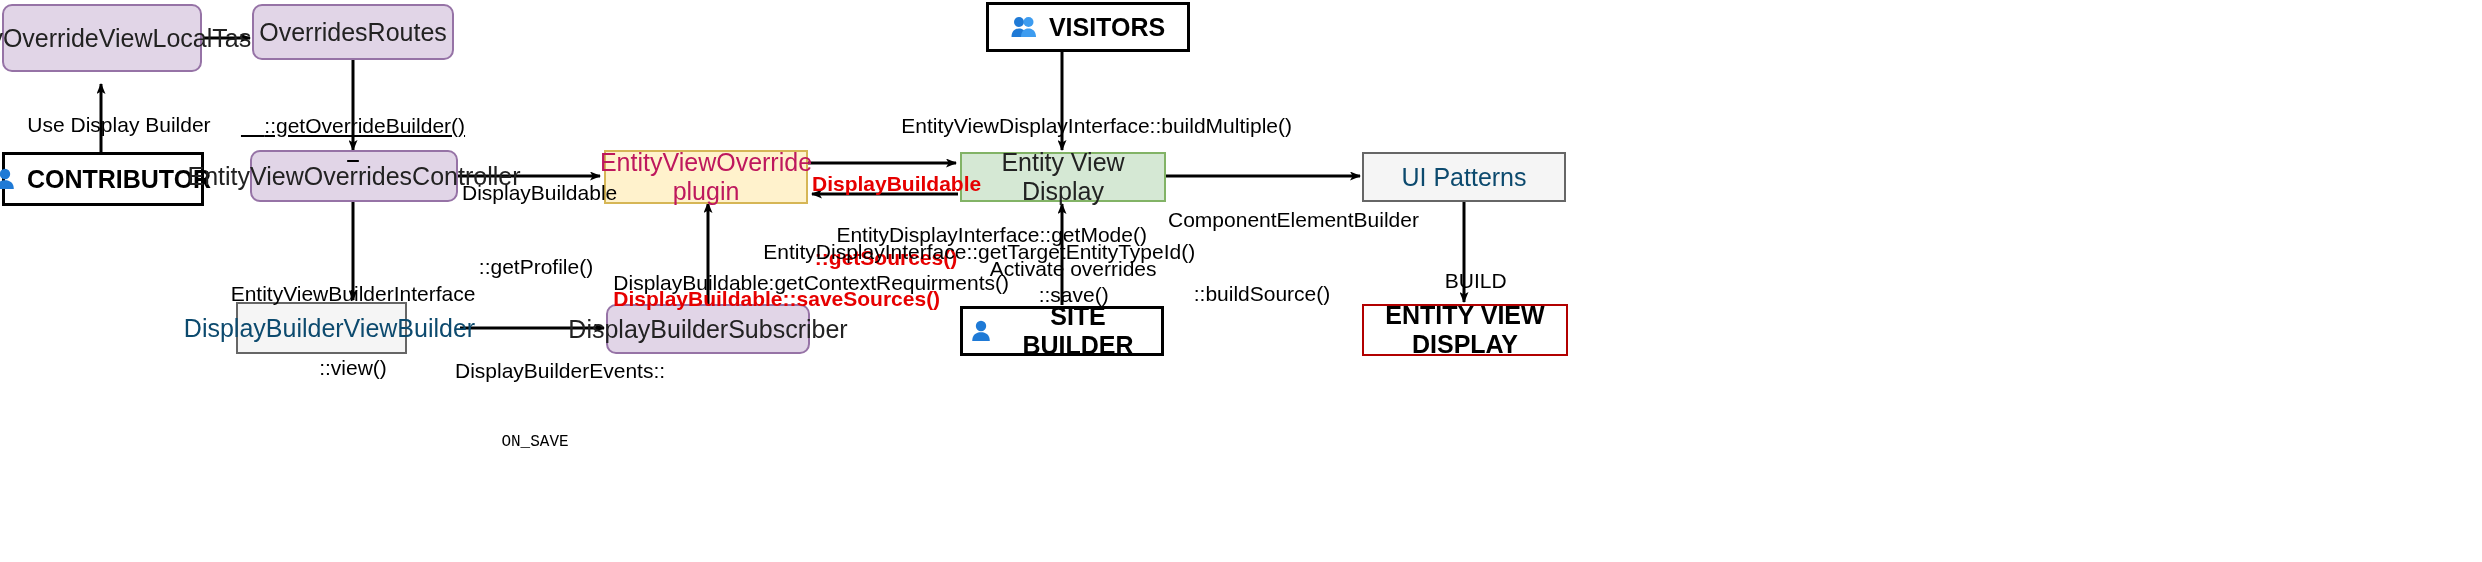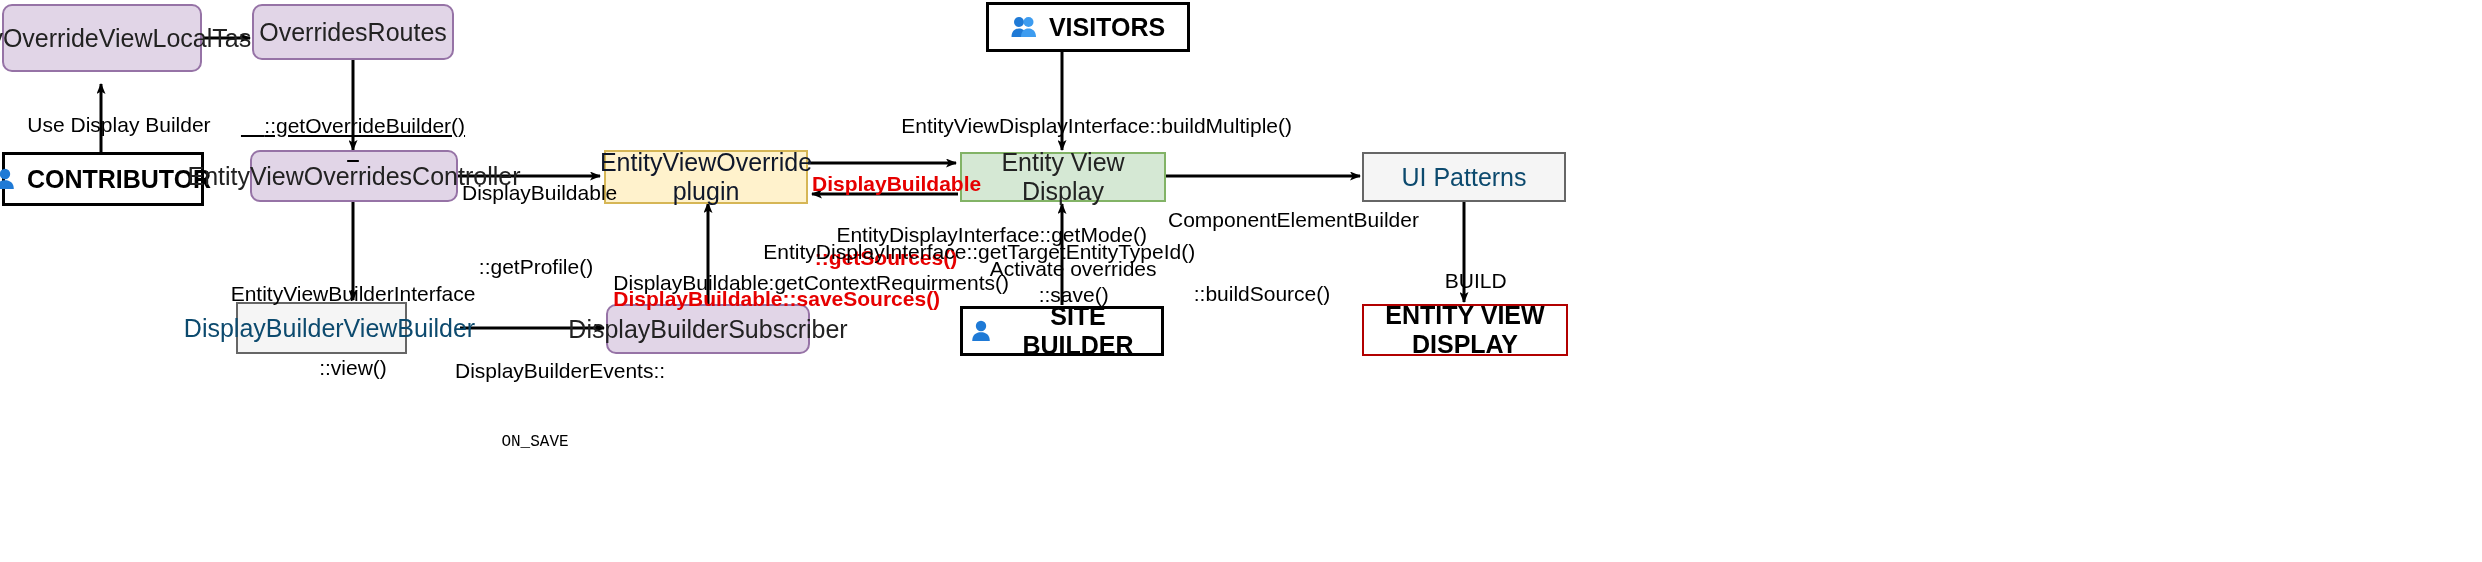--- a/index.html
+++ b/index.html
@@ -40,21 +40,21 @@
   .node-purple {
     background: #e1d5e7;
     border: 2px solid #9673a6;
     border-radius: 10px;
     color: #222222;
   }
   .node-yellow {
     background: #ffe6b3;
     border: 2px solid #d6b656;
     background: #fff2cc;
-    color: #0f172a;
+    color: #be185d;
   }
   .node-green {
     background: #d5e8d4;
     border: 2px solid #82b366;
     color: #222222;
   }
   .node-gray {
     background: #f5f5f5;
     border: 2px solid #666666;
     color: #0c4a6e;

